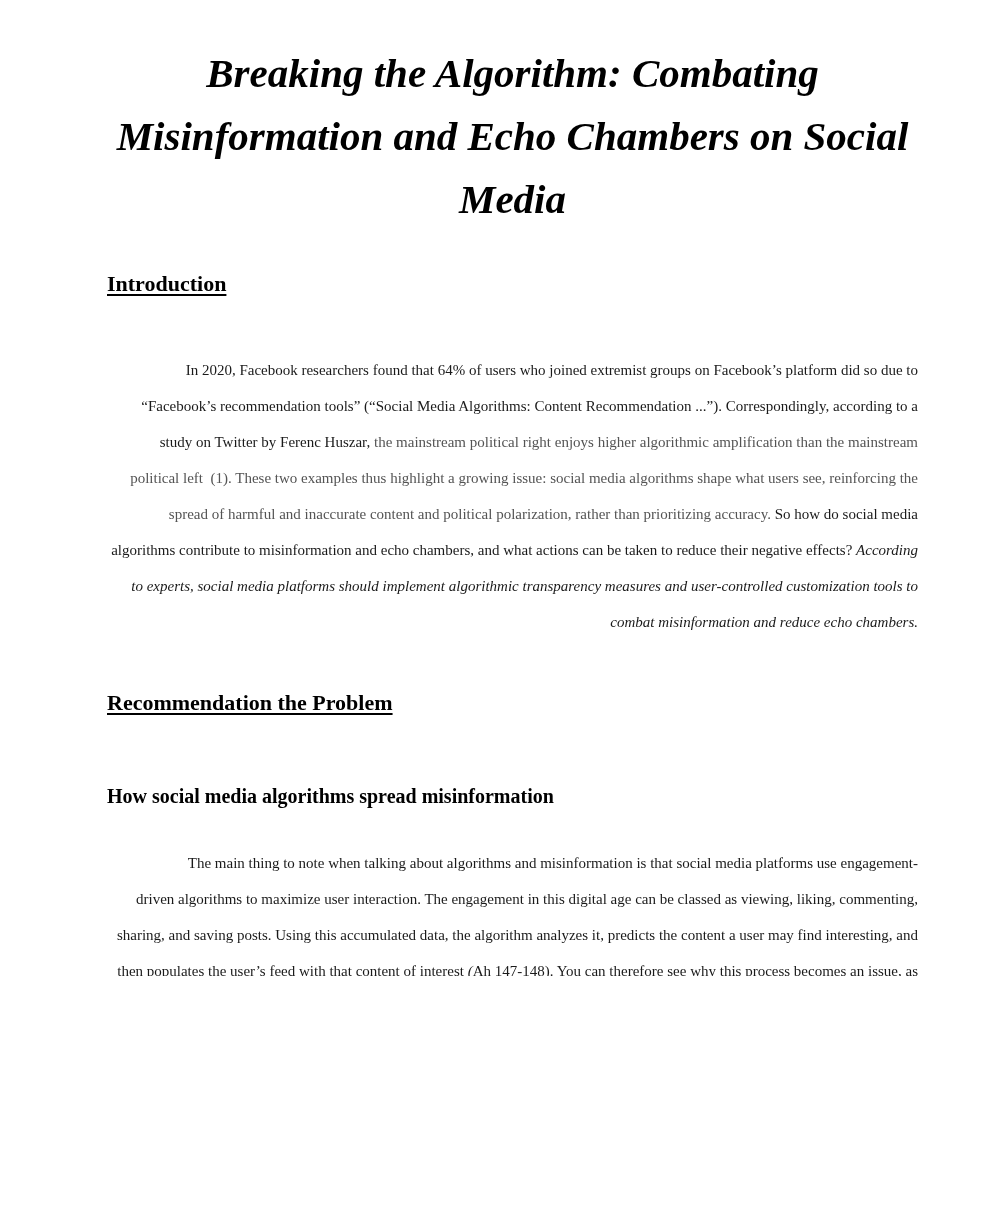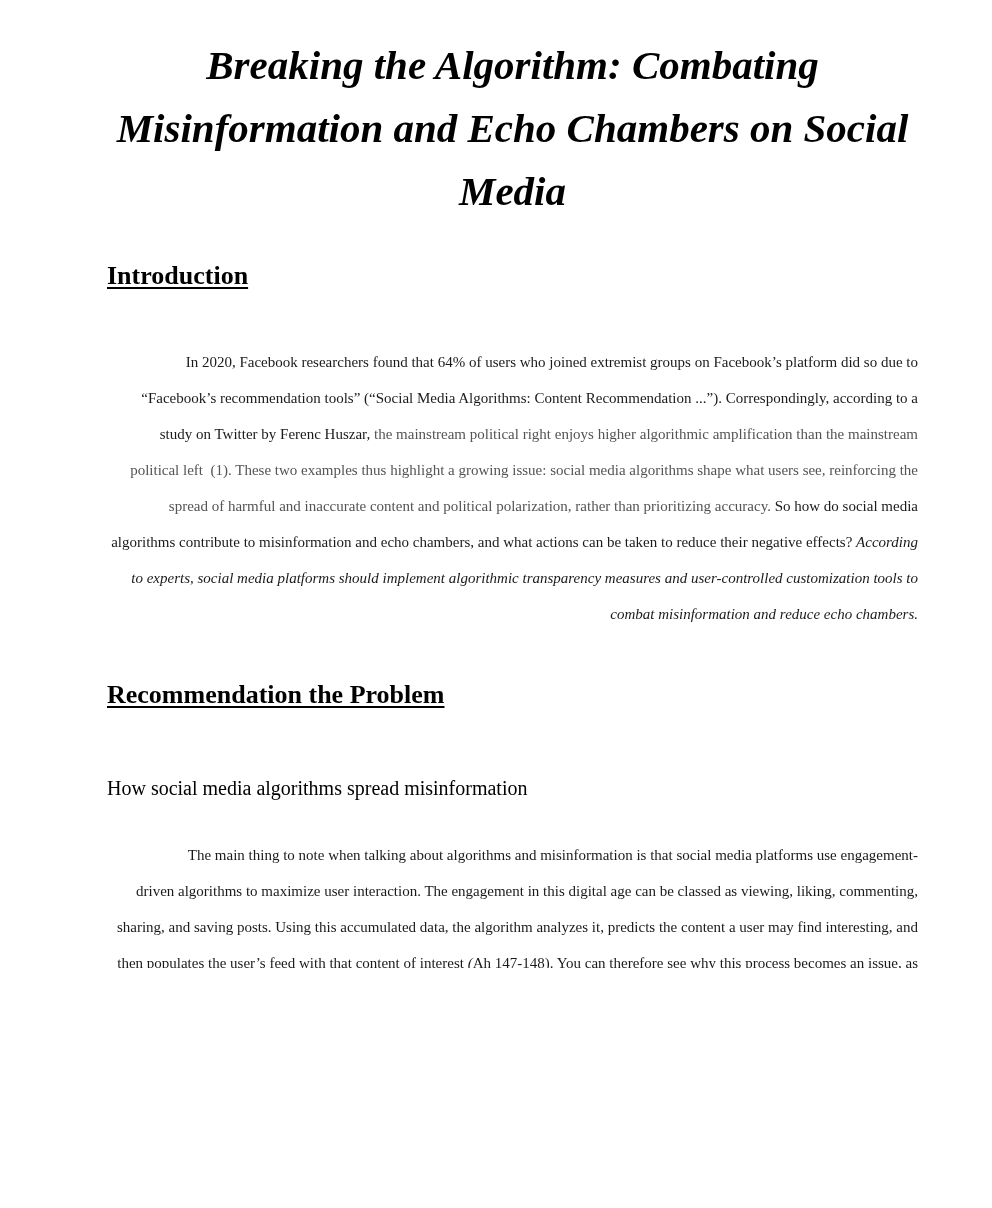--- a/index.html
+++ b/index.html
@@ -12,44 +12,45 @@
   html, body {
     background: var(--page-bg);
     font-family: "Liberation Serif", serif;
   }
   .page {
     width: 992px;
     height: 968px;
     background: var(--page-bg);
     padding: 34px 74px 0 107px;
     overflow: hidden;
+    margin-top: 8px;
   }
   .doc-title {
     font-size: 41px;
     font-weight: bold;
     font-style: italic;
     line-height: 63px;
     text-align: center;
     color: var(--heading-color);
     margin-top: 0;
   }
   .section-heading {
-    font-size: 26px;
+    font-size: 22px;
     font-weight: bold;
     line-height: 33px;
     color: var(--heading-color);
     text-decoration: underline;
     text-decoration-thickness: 2px;
     text-underline-offset: 3px;
   }
   .section-heading.intro { margin-top: 36px; }
   .section-heading.understanding { margin-top: 46px; }
   .subsection-heading {
     font-size: 20px;
-    font-weight: normal;
+    font-weight: bold;
     line-height: 26px;
     color: var(--heading-color);
     margin-top: 64px;
   }
   p.body-paragraph {
     font-size: 15px;
     line-height: 36px;
     color: var(--text-color);
     text-indent: 62px;
     white-space: pre-wrap;

